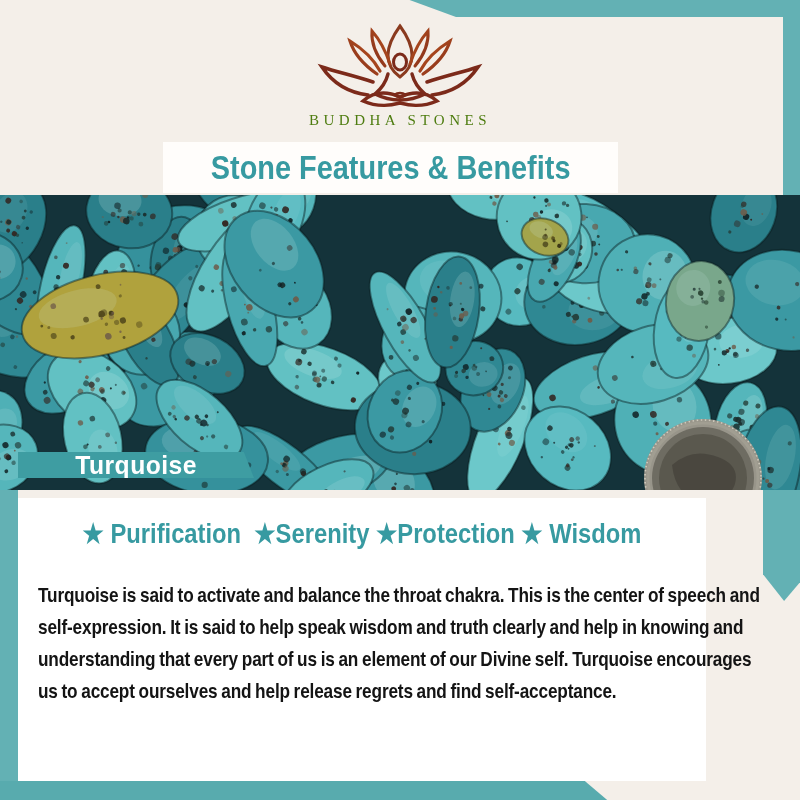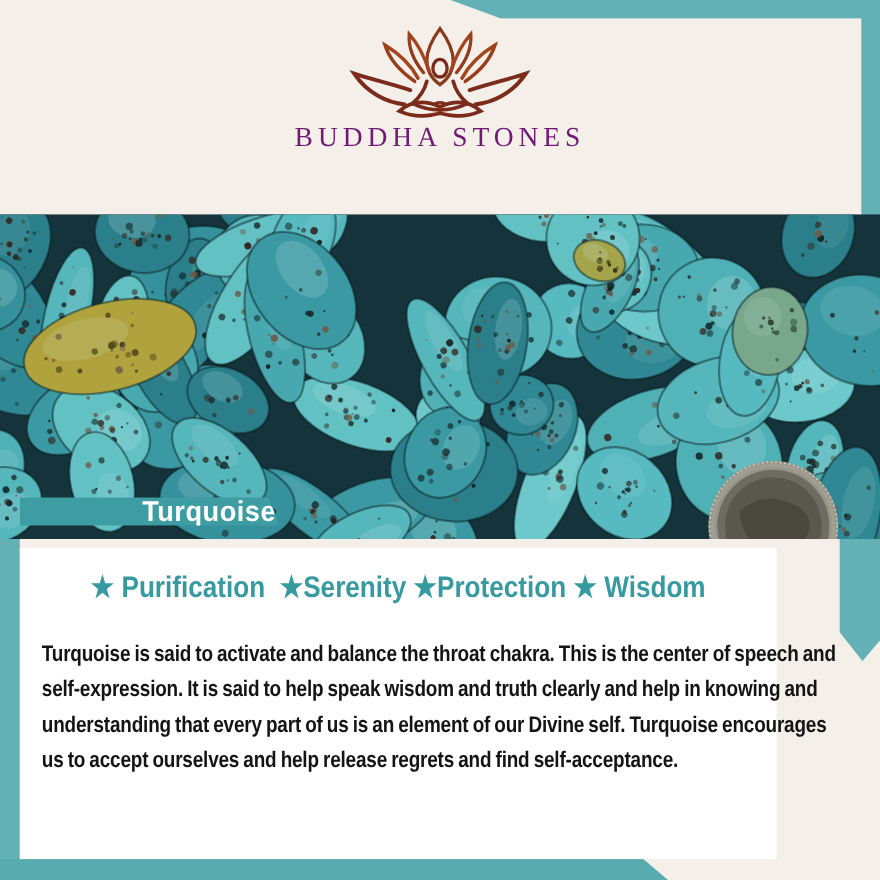--- a/index.html
+++ b/index.html
@@ -29,22 +29,22 @@
   }
   .bookmark{
     position:absolute;left:763px;top:490px;width:37px;height:111px;
     background:var(--teal-accent,#5fb0b3);
     clip-path:polygon(0 0,100% 0,100% 83%,57% 100%,0 76%);
   }
   
   .logo-wrap{position:absolute;left:50%;top:22px;transform:translateX(-50%);width:190px;height:90px;}
   .brand-name{
     position:absolute;left:0;top:112px;width:100%;text-align:center;
-    font-family:"Liberation Serif",serif;font-size:25px;letter-spacing:4.5px;
-    color:#701a75;
+    font-family:"Liberation Serif",serif;font-size:15px;letter-spacing:4.5px;
+    color:#4d7c0f;
   }
   
   .title-banner{
     position:absolute;left:163px;top:142px;width:455px;height:51px;
     background:#fffdfb;display:flex;align-items:center;justify-content:center;
   }
   .title-banner h1{
     margin:0;font-size:34px;font-weight:bold;color:var(--title-teal,#379aa1);
     transform:scaleX(.85);transform-origin:center;white-space:nowrap;letter-spacing:0;
   }
@@ -52,21 +52,21 @@
   .photo{
     position:absolute;left:0;top:195px;width:800px;height:295px;overflow:hidden;
     background:#14333a;
   }
   .photo svg{display:block;width:800px;height:295px;}
   
   .ribbon{
     position:absolute;left:18px;top:452px;width:236px;height:26px;
     background:var(--teal-dark,#3e9da2);
     clip-path:polygon(0 0,95.7% 0,100% 100%,0 100%);
-    display:flex;align-items:center;justify-content:flex-end;
+    display:flex;align-items:center;justify-content:center;
   }
   .ribbon span{
     color:#fff;font-size:26px;font-weight:bold;letter-spacing:.5px;
     transform:scaleX(.95);white-space:nowrap;
   }
   
   .content-panel{
     position:absolute;left:18px;top:498px;width:688px;height:283px;background:#ffffff;
   }
   .features-line{
@@ -121,20 +121,23 @@
 
         <path d="M89 73 Q95 69 101 73 Q95 77 89 73" stroke="#7c2a1a" stroke-width="2.4"></path>
 
         <path d="M58 79 C72 67 86 71 95 75 C104 71 118 67 132 79 C116 86 103 83 95 81 C87 83 74 86 58 79 Z" stroke="#7c2a1a" stroke-width="3.4"></path>
       </g>
     </svg>
   </div>
 
   <div class="brand-name">BUDDHA STONES</div>
 
+  <div class="title-banner">
+    <h1>Stone Features &amp; Benefits</h1>
+  </div>
 
   <div class="photo">
     <svg id="stones-svg" viewBox="0 0 800 295" preserveAspectRatio="none">
         <rect x="0" y="0" width="800" height="295" fill="#14333a"></rect>
         <g transform="rotate(55 390.122754573822 302.6041007041931)">
           <ellipse cx="390.122754573822" cy="302.6041007041931" rx="48.13755702972412" ry="43.059401512145996" fill="#3b99a3" stroke="rgba(8,28,32,.45)" stroke-width="2"></ellipse>
           <ellipse cx="378.088365316391" cy="289.6862802505493" rx="24.06877851486206" ry="19.3767306804657" fill="#d8f2f0" opacity="0.18"></ellipse>
           <circle cx="354.801313908607" cy="293.72426544191" r="2.7" fill="#33241f" opacity="0.77"></circle>
           <circle cx="395.8230164130345" cy="299.04423212544833" r="0.9" fill="#0f1e21" opacity="0.61"></circle>
           <circle cx="384.98667501137265" cy="305.6633992639826" r="2.0" fill="#0f1e21" opacity="0.95"></circle>

